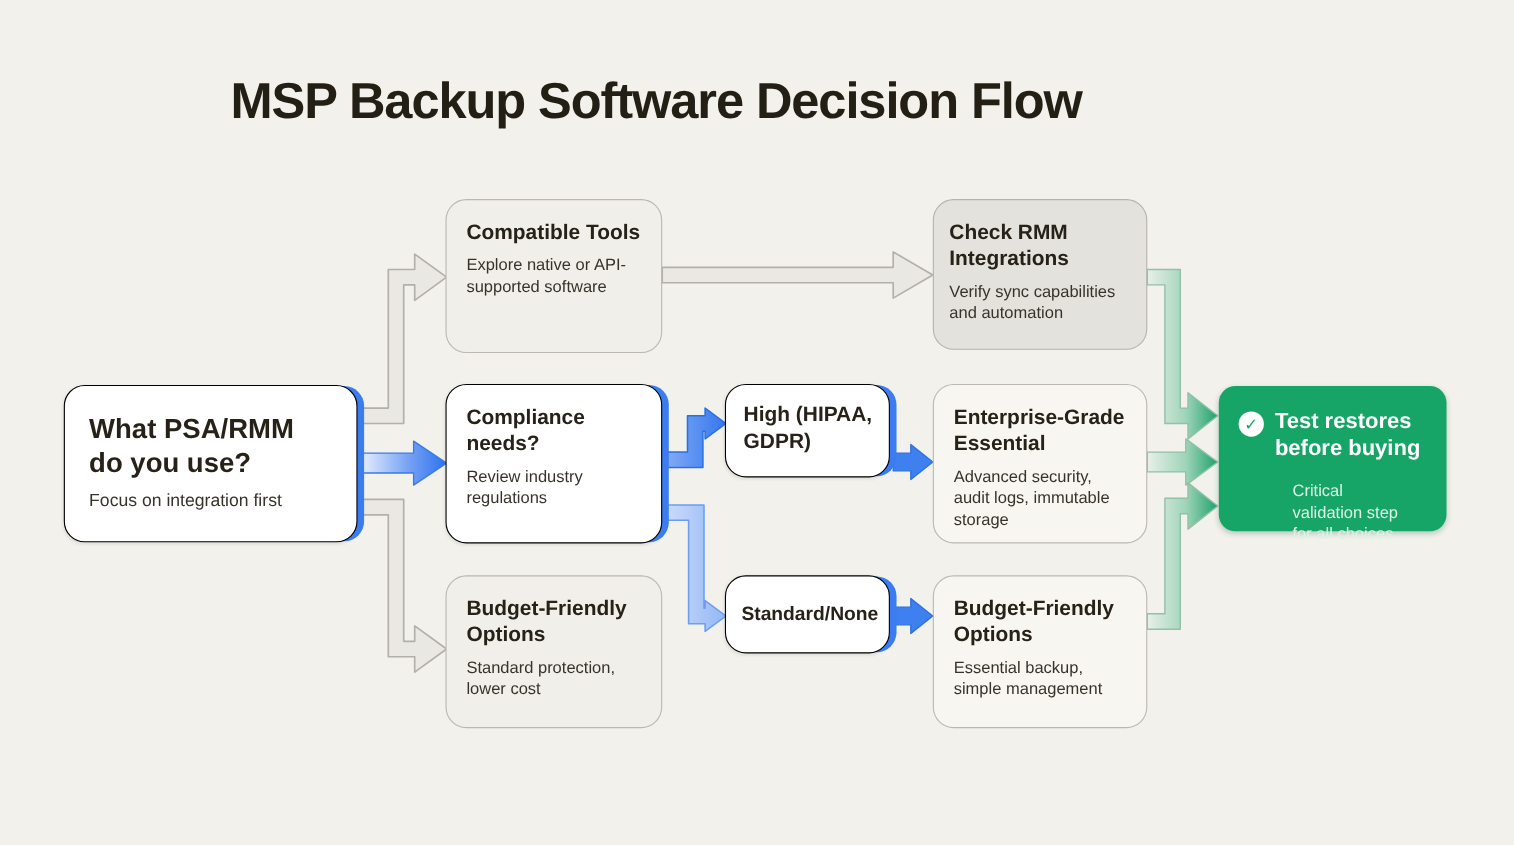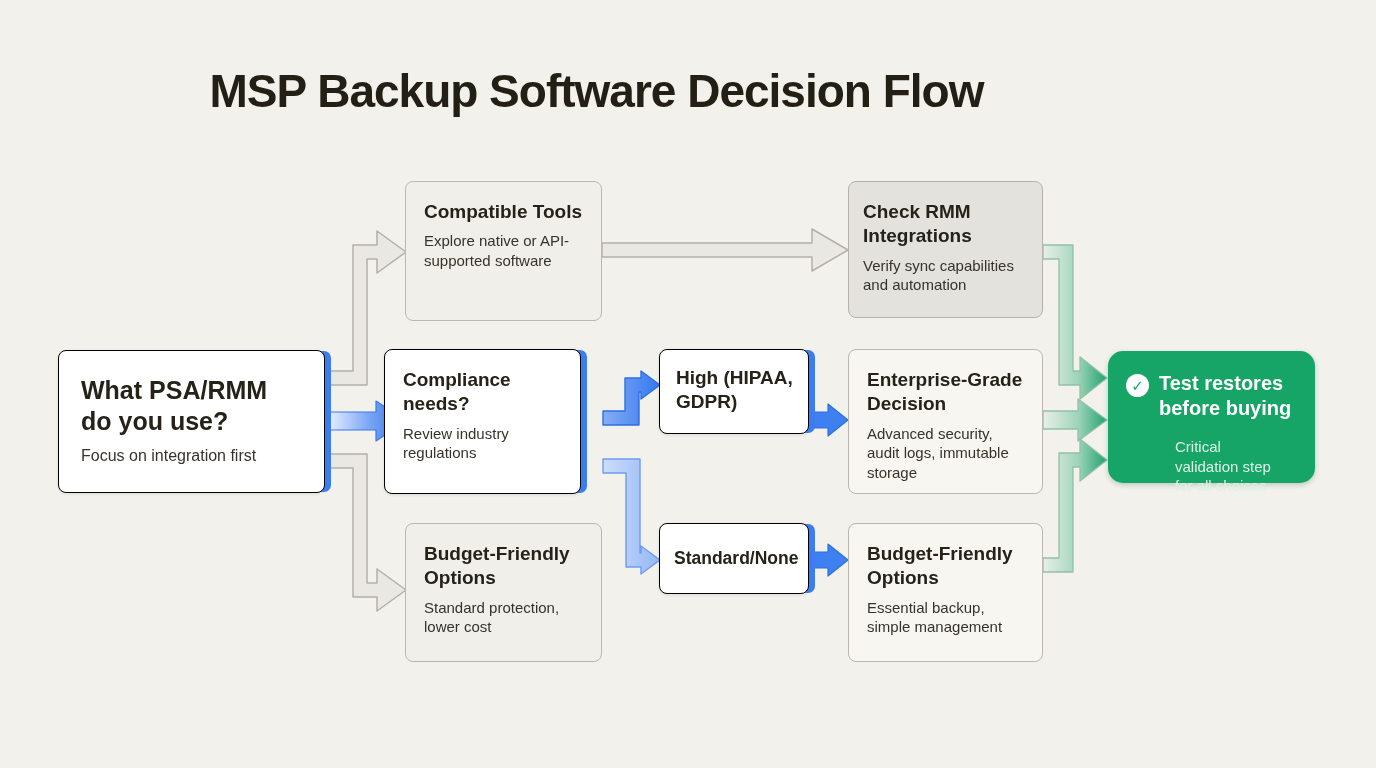--- a/index.html
+++ b/index.html
@@ -11,36 +11,36 @@
   }
   .stage{position:absolute;inset:0;width:1376px;height:768px;}
   h1.page-title{
     position:absolute;left:0;top:64px;width:1193px;margin:0;
     text-align:center;font-size:46px;font-weight:700;letter-spacing:-1px;
     color:#231f15;
   }
   svg.arrows{position:absolute;left:0;top:0;z-index:1;}
   .node{
     position:absolute;z-index:2;box-sizing:border-box;
-    border-radius:8px;padding:18px 16px 14px 18px;
+    border-radius:19px;padding:18px 16px 14px 18px;
   }
   .node .title{font-weight:700;font-size:19px;line-height:1.28;color:#272218;margin:0 0 7px 0;}
   .node .subtitle{font-size:15px;line-height:1.32;color:#37332a;margin:0;}
   .node.neutral-light{background:#f0efe9;border:1.5px solid #bab8b0;}
   .node.neutral-gray{background:#e3e2dc;border:1.5px solid #b5b3ab;}
   .node.neutral-ivory{background:#f7f6f0;border:1.5px solid #bab8b0;}
   .node.decision{
     background:#ffffff;border:1px solid #000000;
     box-shadow:7px 0 0 -1px #3b7cf0, 0 1px 3px rgba(60,60,50,0.12);
   }
   .node.root{left:58px;top:350px;width:267px;height:143px;padding:24px 20px 0 22px;}
   .node.root .title{font-size:25px;line-height:1.22;margin-bottom:9px;}
   .node.root .subtitle{font-size:16px;}
   .node.compatible{left:405px;top:181px;width:197px;height:140px;}
-  .node.compliance{left:384px;top:349px;width:197px;height:145px;}
+  .node.compliance{left:405px;top:349px;width:197px;height:145px;}
   .node.budget-mid{left:405px;top:523px;width:197px;height:139px;}
   .node.high{left:659px;top:349px;width:150px;height:85px;padding:16px 8px 0 16px;}
   .node.standard{left:659px;top:523px;width:150px;height:71px;display:flex;align-items:center;padding:0 14px 0 14px;}
   .node.standard .title{margin:0;font-size:17.5px;white-space:nowrap;}
   .node.check-rmm{left:848px;top:181px;width:195px;height:137px;padding-left:14px;}
   .node.enterprise{left:848px;top:349px;width:195px;height:145px;}
   .node.budget-right{left:848px;top:523px;width:195px;height:139px;}
   .node.final{
     left:1108px;top:351px;width:207px;height:132px;
     background:#17a567;border:none;border-radius:15px;
@@ -136,21 +136,21 @@
   <div class="node decision standard">
     <p class="title">Standard/None</p>
   </div>
 
   <div class="node neutral-gray check-rmm">
     <p class="title">Check RMM Integrations</p>
     <p class="subtitle">Verify sync capabilities and automation</p>
   </div>
 
   <div class="node neutral-ivory enterprise">
-    <p class="title">Enterprise-Grade Decision</p>
+    <p class="title">Enterprise-Grade Essential</p>
     <p class="subtitle">Advanced security, audit logs, immutable storage</p>
   </div>
 
   <div class="node neutral-ivory budget-right">
     <p class="title">Budget-Friendly Options</p>
     <p class="subtitle">Essential backup, simple management</p>
   </div>
 
   <div class="node final">
     <div class="final-row">

